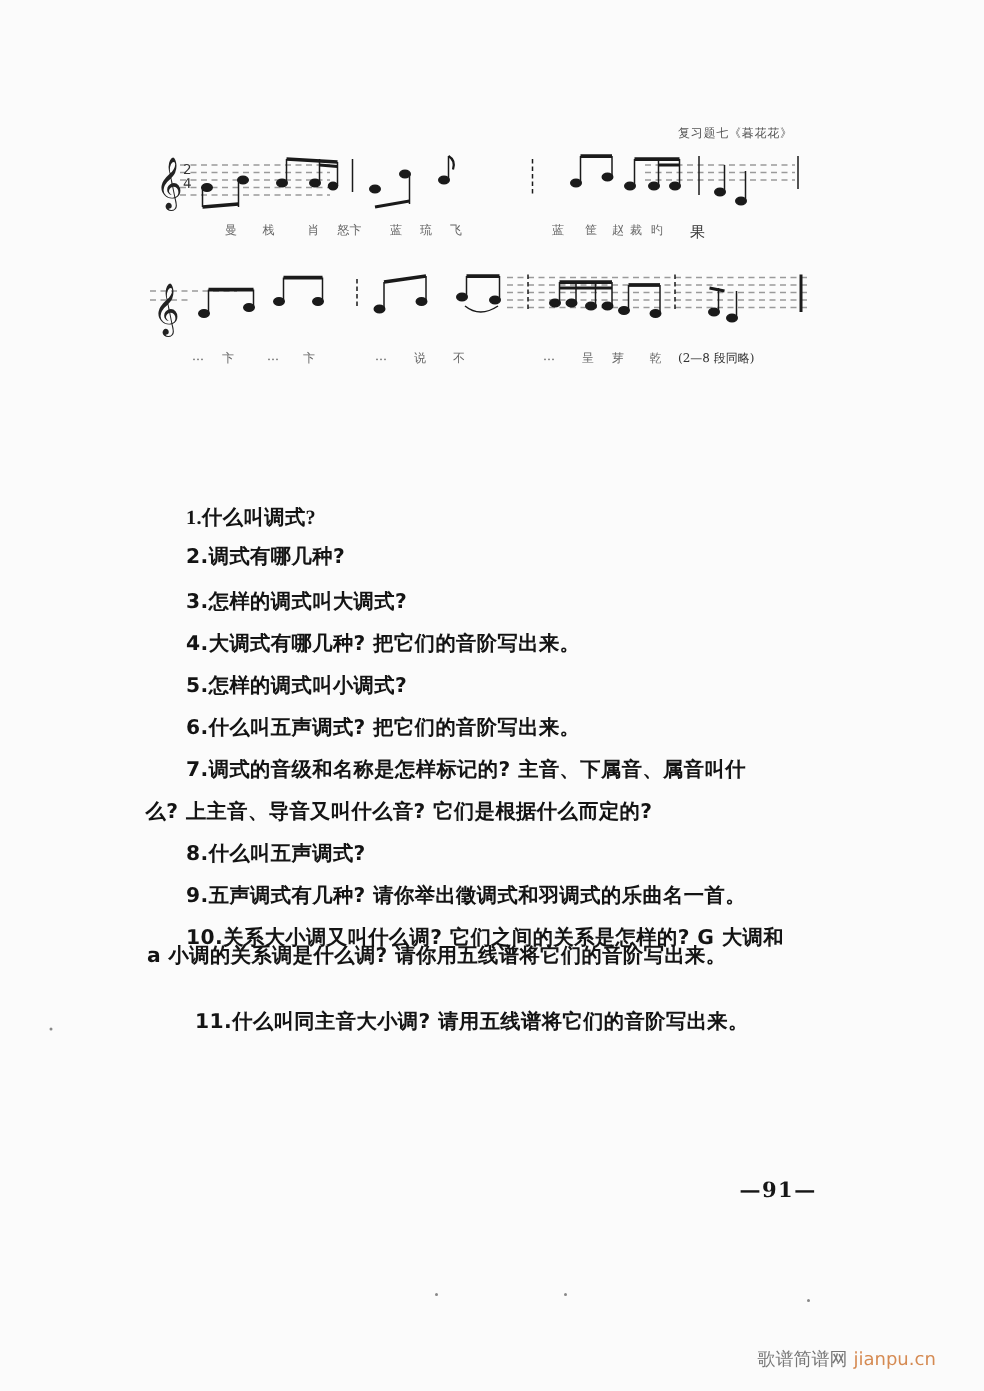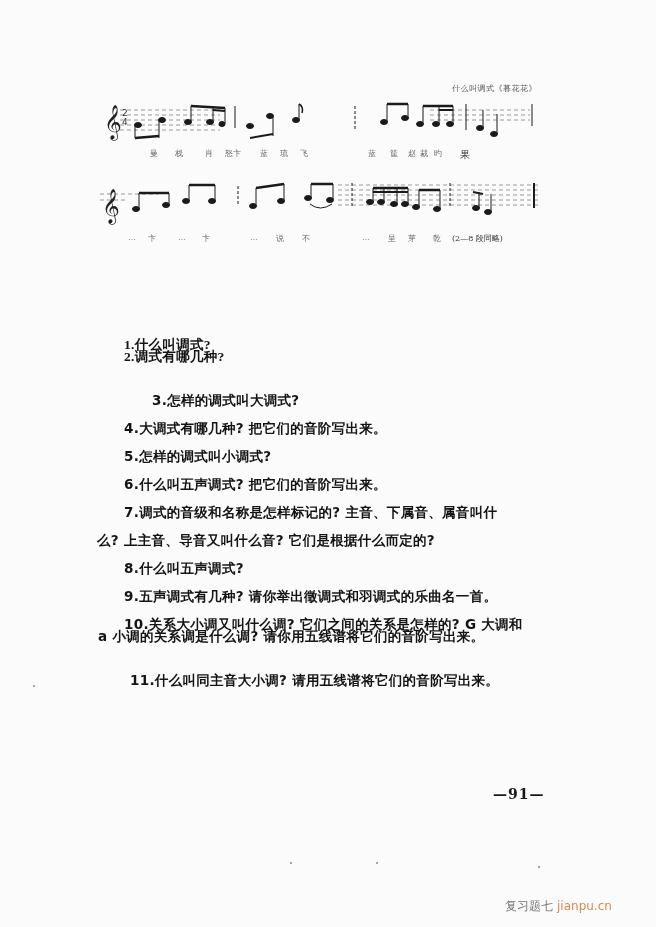--- a/index.html
+++ b/index.html
@@ -50,21 +50,21 @@
       font-family: "DejaVu Sans", sans-serif;
     }
     .watermark .en { color: #d58a52; margin-left: 4px; }
     .speck { position: absolute; width: 2px; height: 2px; background: #888; border-radius: 1px; }
   </style>
 </head>
 <body>
 
 <div class="page">
 
-  <div class="source">什么叫调式《暮花花》</div>
+  <div class="source">复习题七《暮花花》</div>
 
   <div class="staff-wrap" style="left:100px; top:98px;">
     <svg width="440" height="45" viewBox="0 0 440 45">
       <g stroke="#9a9a9a" stroke-width="1" stroke-dasharray="4 3">
         <line x1="20" y1="12" x2="120" y2="12"></line>
           <line x1="20" y1="17" x2="120" y2="17"></line>
         <line x1="20" y1="22" x2="120" y2="22"></line>
           <line x1="20" y1="27" x2="120" y2="27"></line>
         <line x1="20" y1="32" x2="120" y2="32"></line>
         <line x1="330" y1="12" x2="430" y2="12"></line>
@@ -209,24 +209,24 @@
     <span style="left:280px">芽</span>
     <span style="left:305px">乾</span>
   </div>
   <div class="omit-note">(2—8 段同略)</div>
 
 
   <div class="qlist">
     <div class="q" style="left:124px; top:6px;font-family:Liberation Serif, serif;">
       <span>1.</span><span>什么叫调式?</span>
     </div>
-    <div class="q" style="left:124px; top:18px;font-family:Liberation Serif, serif;">
+    <div class="q" style="left:124px; top:32px;">
       <span>2.</span><span>调式有哪几种?</span>
     </div>
-    <div class="q" style="left:124px; top:62px;margin-left:28px;">
+    <div class="q" style="left:124px; top:62px;">
       <span>3.</span><span>怎样的调式叫大调式?</span>
     </div>
     <div class="q" style="left:124px; top:90px;">
       <span>4.</span><span>大调式有哪几种? 把它们的音阶写出来。</span>
     </div>
     <div class="q" style="left:124px; top:118px;">
       <span>5.</span><span>怎样的调式叫小调式?</span>
     </div>
     <div class="q" style="left:124px; top:146px;">
       <span>6.</span><span>什么叫五声调式? 把它们的音阶写出来。</span>
@@ -255,15 +255,15 @@
   </div>
 
   <div class="pagenum">—91—</div>
 
   <div class="speck" style="left:33px; top:685px;"></div>
   <div class="speck" style="left:376px; top:862px;"></div>
   <div class="speck" style="left:290px; top:862px;"></div>
   <div class="speck" style="left:538px; top:866px;"></div>
 
   <div class="watermark">
-    <span>复习题七</span><span class="en">jianpu.cn</span>
+    <span>歌谱简谱网</span><span class="en">jianpu.cn</span>
   </div>
 </div>
 
 </body></html>

